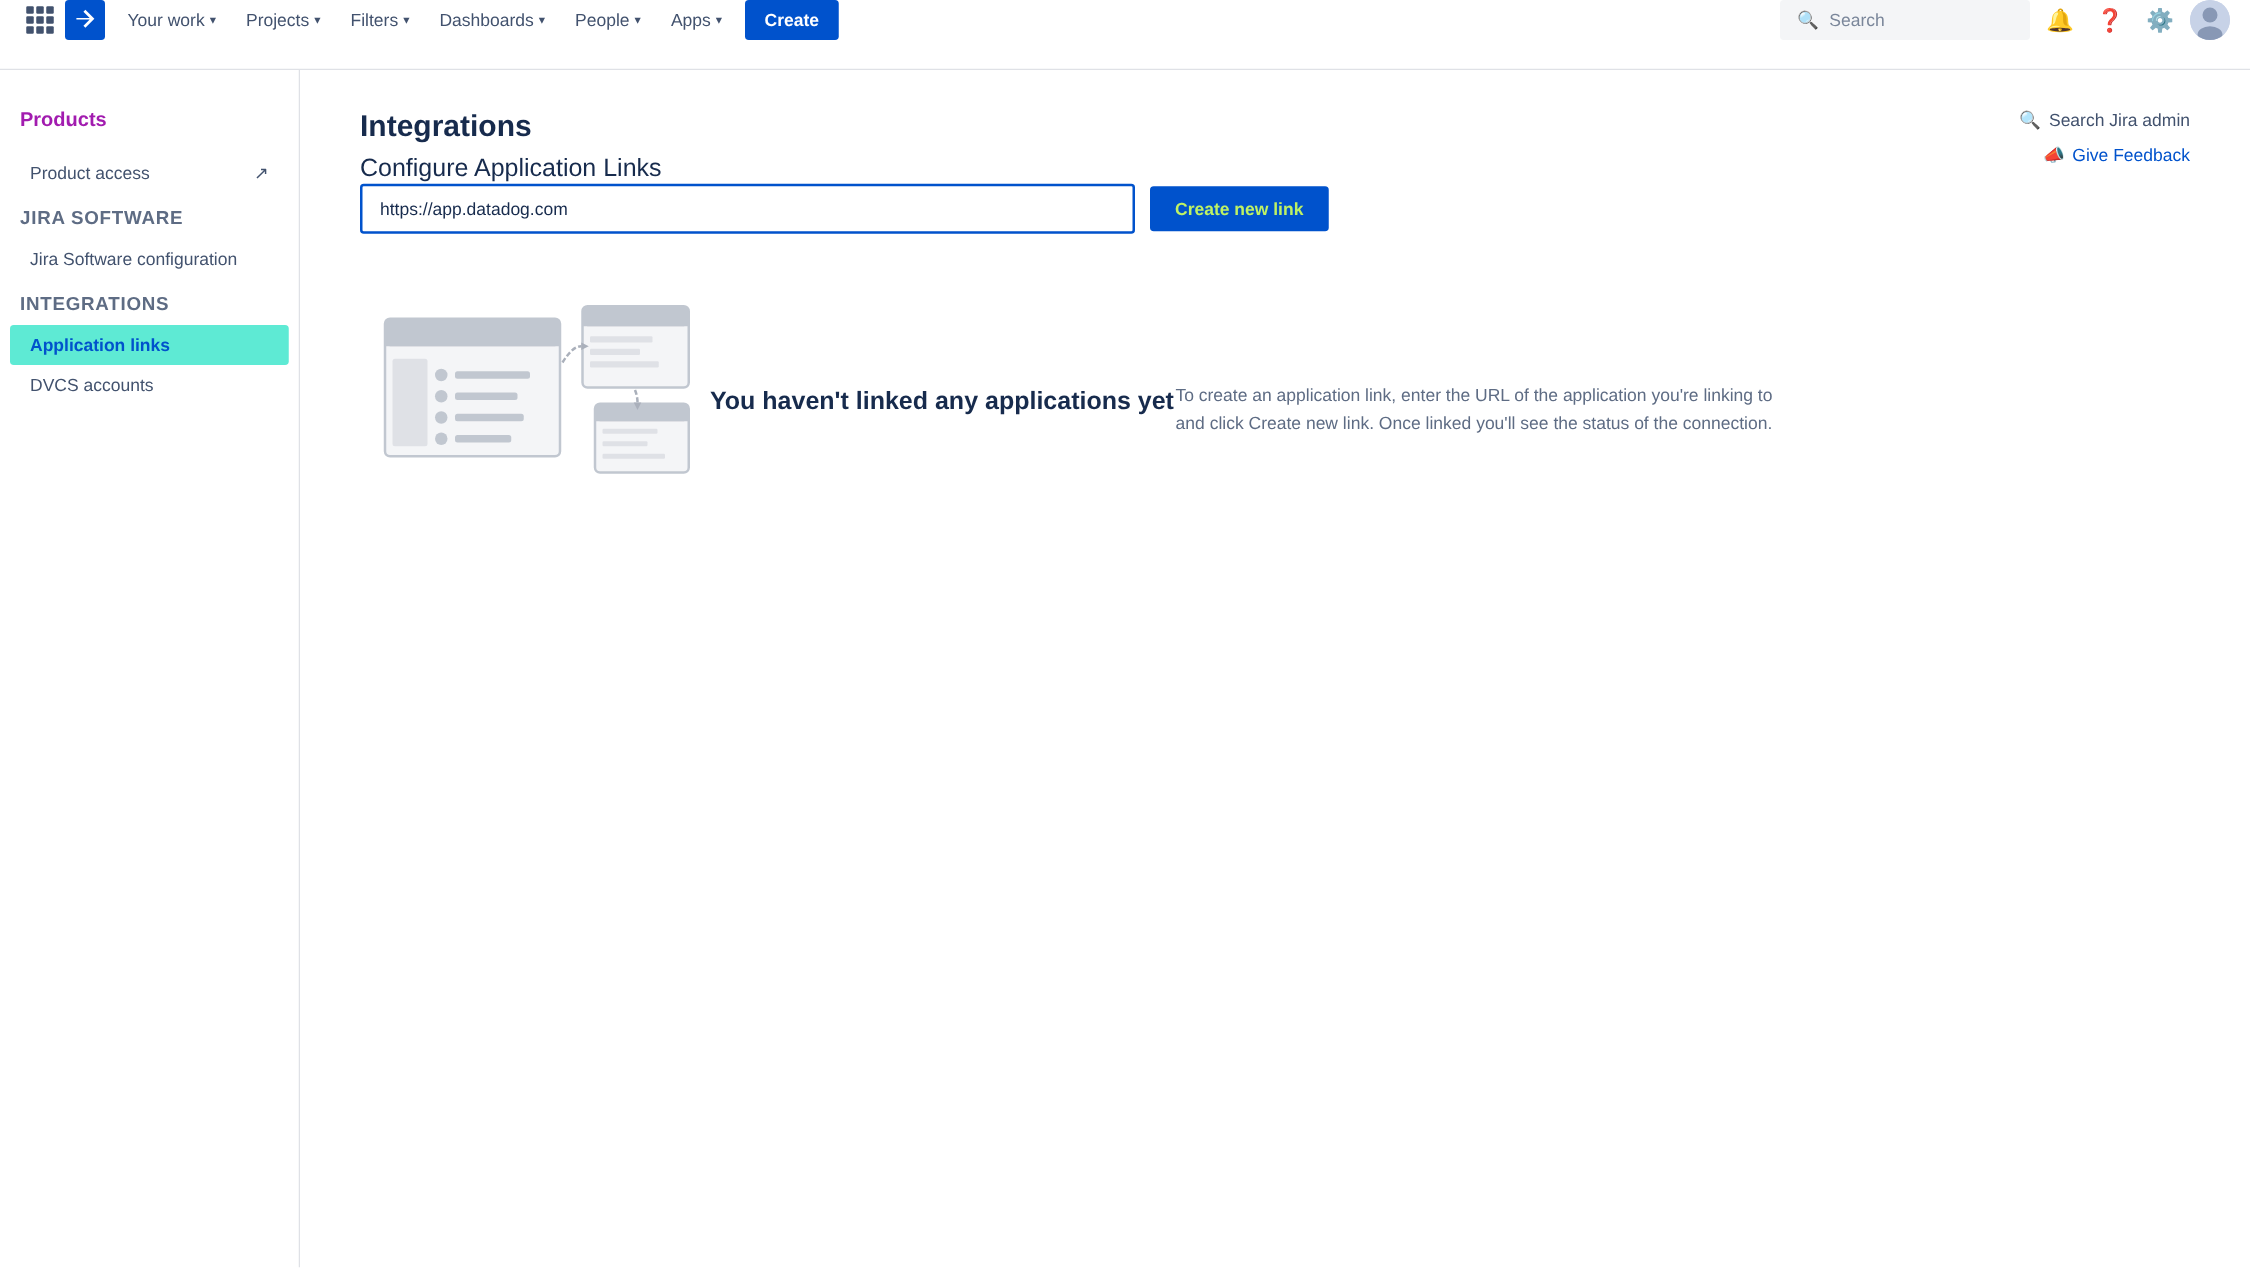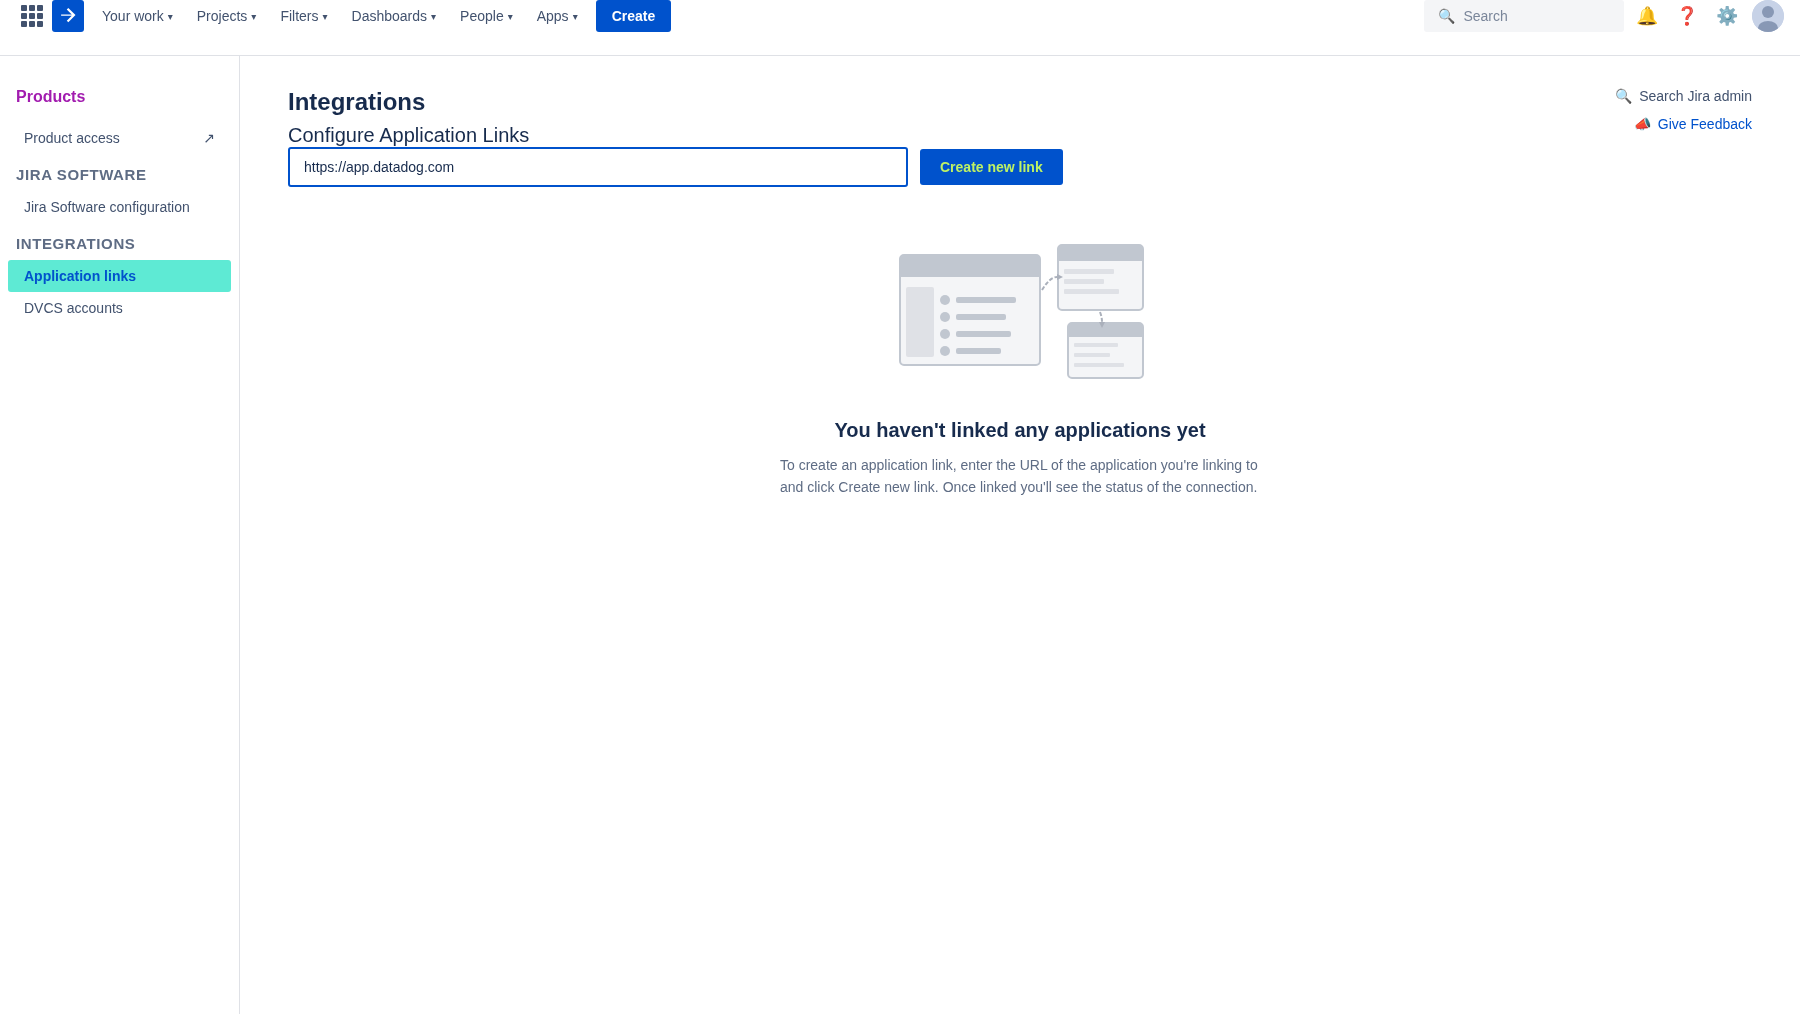--- a/index.html
+++ b/index.html
@@ -211,22 +211,23 @@
       padding: 10px 20px;
       font-size: 14px;
       font-weight: 600;
       cursor: pointer;
       white-space: nowrap;
     }
 
     
     .empty-state {
       display: flex;
-      flex-direction: column;
-      align-items: center;
+      flex-direction: row;
+      align-items: center;
+      text-align: center;
       margin-top: 16px;
     }
 
     .empty-illustration {
       width: 280px;
       height: 160px;
       margin-bottom: 24px;
       position: relative;
     }
 

